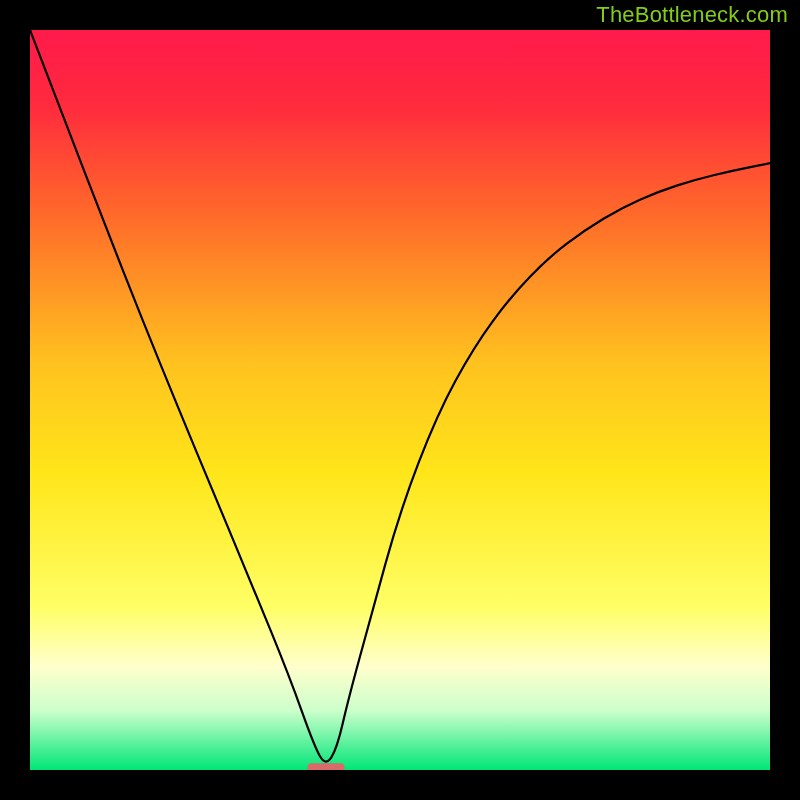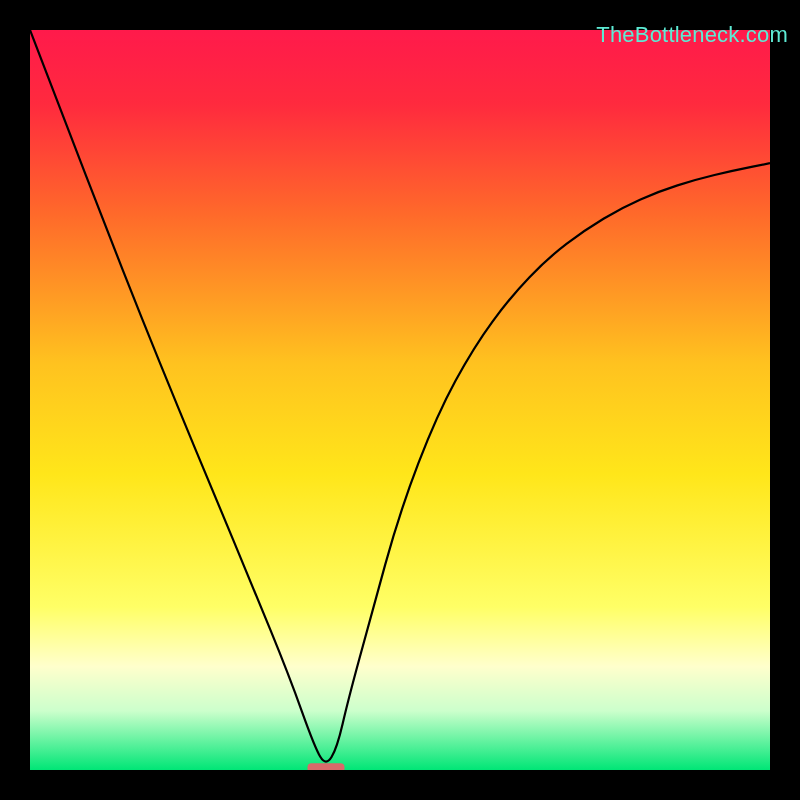--- a/index.html
+++ b/index.html
@@ -11,23 +11,23 @@
     font-family: Arial, sans-serif;
   }
   .container {
     position: relative;
     width: 800px;
     height: 800px;
     background: #000;
   }
   .watermark {
     position: absolute;
-    top: 22px;
+    top: 2px;
     right: 12px;
-    color: #5eead4;
+    color: #84cc16;
     font-size: 22px;
     font-weight: 500;
     letter-spacing: 0.2px;
     z-index: 10;
   }
   .plot {
     position: absolute;
     left: 30px;
     top: 30px;
     width: 740px;

